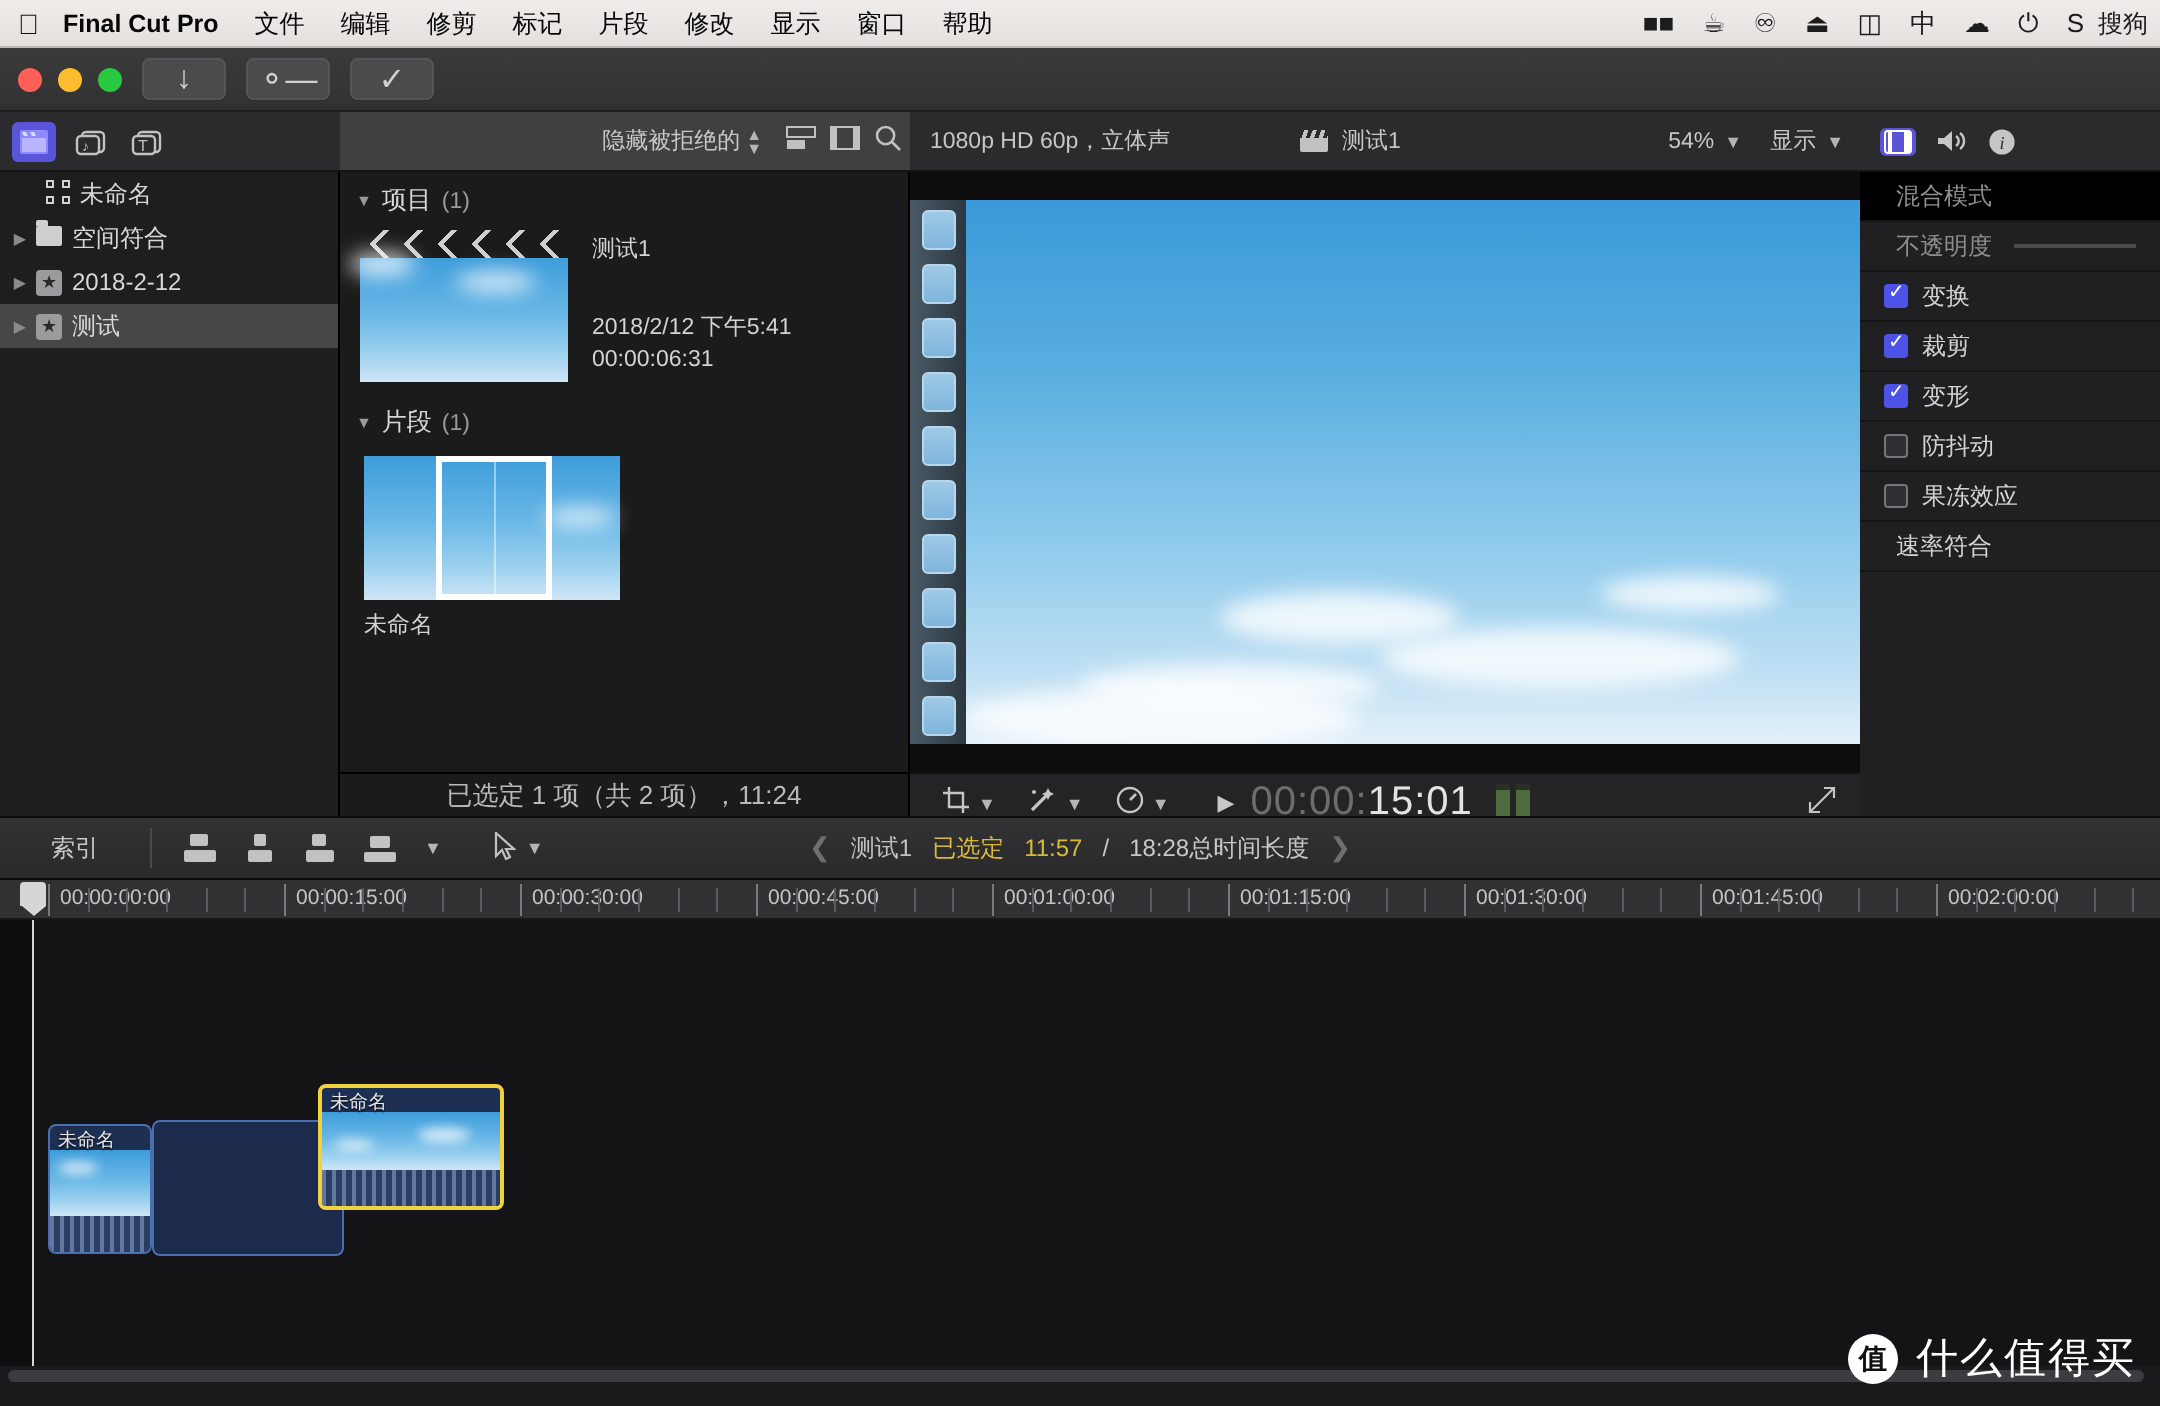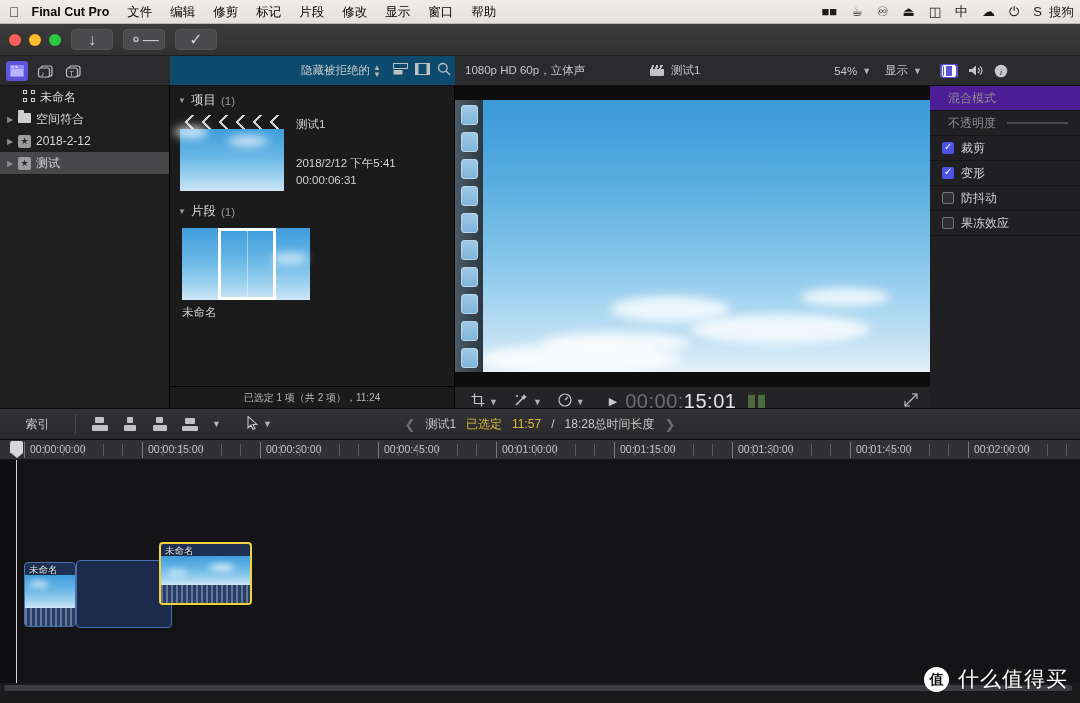--- a/index.html
+++ b/index.html
@@ -75,21 +75,21 @@
   .sb-folder:before{content:'';position:absolute;top:-3px;left:0;width:6px;height:3px;background:#cfcfd1;border-radius:1px 1px 0 0;}
   .sb-grid { display:inline-block; width:12px; height:12px; position:relative; }
   .sb-grid i { position:absolute; width:4px; height:4px; border:1px solid #d2d2d4; }
   .sb-grid i:nth-child(1){left:0;top:0;} .sb-grid i:nth-child(2){right:0;top:0;}
   .sb-grid i:nth-child(3){left:0;bottom:0;} .sb-grid i:nth-child(4){right:0;bottom:0;}
   .side-label { white-space: nowrap; }
 
   
   .browser-head {
     position: absolute; top: 56px; left: 170px; width: 285px; height: 30px;
-    background: #0c4a6e; border-bottom: 1px solid #131314;
+    background: #404040; border-bottom: 1px solid #131314;
     display: flex; align-items: center; justify-content: flex-end;
     color: #c8c8ca; font-size: 11.5px;
   }
   .bh-menu { display:flex; align-items:center; gap:3px; margin-right:8px;}
   .bh-ic { width: 22px; text-align:center; font-size: 13px; color:#c0c0c2; }
   .stepper { display:inline-block; font-size: 8px; line-height: 7px; color:#b6b6b8; }
 
   .browser {
     position: absolute; top: 86px; left: 170px; width: 285px; height: 300px;
     background: #1b1b1c; overflow: hidden; color: #d7d7d9;
@@ -113,21 +113,21 @@
   .clip-row { padding: 4px 0 0 12px; }
   .clip-thumb { width: 128px; height: 72px; position: relative; }
   .clip-sel-box { position: absolute; top: 0; left: 36px; width: 58px; height: 72px; border: 3px solid #fff; }
   .clip-sel-box:after { content:''; position:absolute; left:50%; top:0; width:1px; height:100%; background:rgba(255,255,255,.45); }
   .clip-name { font-size: 11.5px; color: #d2d2d4; padding: 5px 0 0 12px; }
 
   .browser-foot {
     position: absolute; top: 386px; left: 170px; width: 285px; height: 22px;
     background: #1b1b1c; border-top: 1px solid #000; border-right:1px solid #000;
     display: flex; align-items: center; justify-content: center;
-    font-size: 10px; color: #b9b9bb;
+    font-size: 13px; color: #b9b9bb;
   }
 
   
   .viewer-head {
     position: absolute; top: 56px; left: 455px; width: 475px; height: 30px;
     background: #2b2b2d; border-bottom: 1px solid #131314;
     display: flex; align-items: center; color: #c6c6c8; font-size: 11.5px;
   }
   .vh-fmt { margin-left: 10px; }
   .vh-proj { display:flex; align-items:center; gap:7px; position:absolute; left:195px; }
@@ -184,21 +184,21 @@
   .film-ic { display:inline-block; width:14px; height:12px; border:1.5px solid currentColor; border-radius:2px; position:relative;}
   .film-ic:before,.film-ic:after{content:'';position:absolute;top:0;bottom:0;width:2.5px;background:currentColor;}
   .film-ic:before{left:0.5px;} .film-ic:after{right:0.5px;}
 
   .inspector {
     position: absolute; top: 86px; left: 930px; width: 150px; height: 322px;
     background: #202022; overflow: hidden; color: #d3d3d5; font-size: 12px;
   }
   .irow { height: 25px; display: flex; align-items: center; padding-left: 12px; gap: 7px;
           border-bottom: 1px solid #161617; }
-  .irow.alt { background: #4c1d95; }
+  .irow.alt { background: #000000; }
   .irow.head { padding-left: 18px; font-weight: normal; }
   .irow.dim { color: #8e8e91; }
   .irow.indent { padding-left: 18px; }
   .cbox { width: 12px; height: 12px; border-radius: 2px; border: 1px solid #76767a; background: #2f2f32; flex:none; }
   .cbox.on { background: #4e53e8; border-color: #4e53e8; position: relative; }
   .cbox.on:after { content:'✓'; position:absolute; left:1px; top:-2px; font-size: 10px; color:#fff; }
   .opa-slider { flex: 1; height: 2px; background: #4a4a4d; margin-right: 12px; margin-left: 4px; }
 
   
   .tl-toolbar {
@@ -541,33 +541,40 @@
   <div class="inspector">
     <div class="irow alt dim indent">
       <span>混合模式</span>
     </div>
     <div class="irow dim indent">
       <span>不透明度</span>
       <span class="opa-slider"></span>
     </div>
     <div class="irow">
       <span class="cbox on"></span>
+      <span>变换</span>
+    </div>
+    <div class="irow">
+      <span class="cbox on"></span>
       <span>裁剪</span>
     </div>
     <div class="irow">
       <span class="cbox on"></span>
       <span>变形</span>
     </div>
     <div class="irow">
       <span class="cbox"></span>
       <span>防抖动</span>
     </div>
     <div class="irow">
       <span class="cbox"></span>
       <span>果冻效应</span>
+    </div>
+    <div class="irow indent">
+      <span>速率符合</span>
     </div>
   </div>
 
   <div class="tl-toolbar">
     <span class="tl-index">索引</span>
     <span class="tl-sep"></span>
     <span class="tl-ics">
       <span class="edit-ic">
           <span class="blk"></span>
           <span class="bar"></span>

